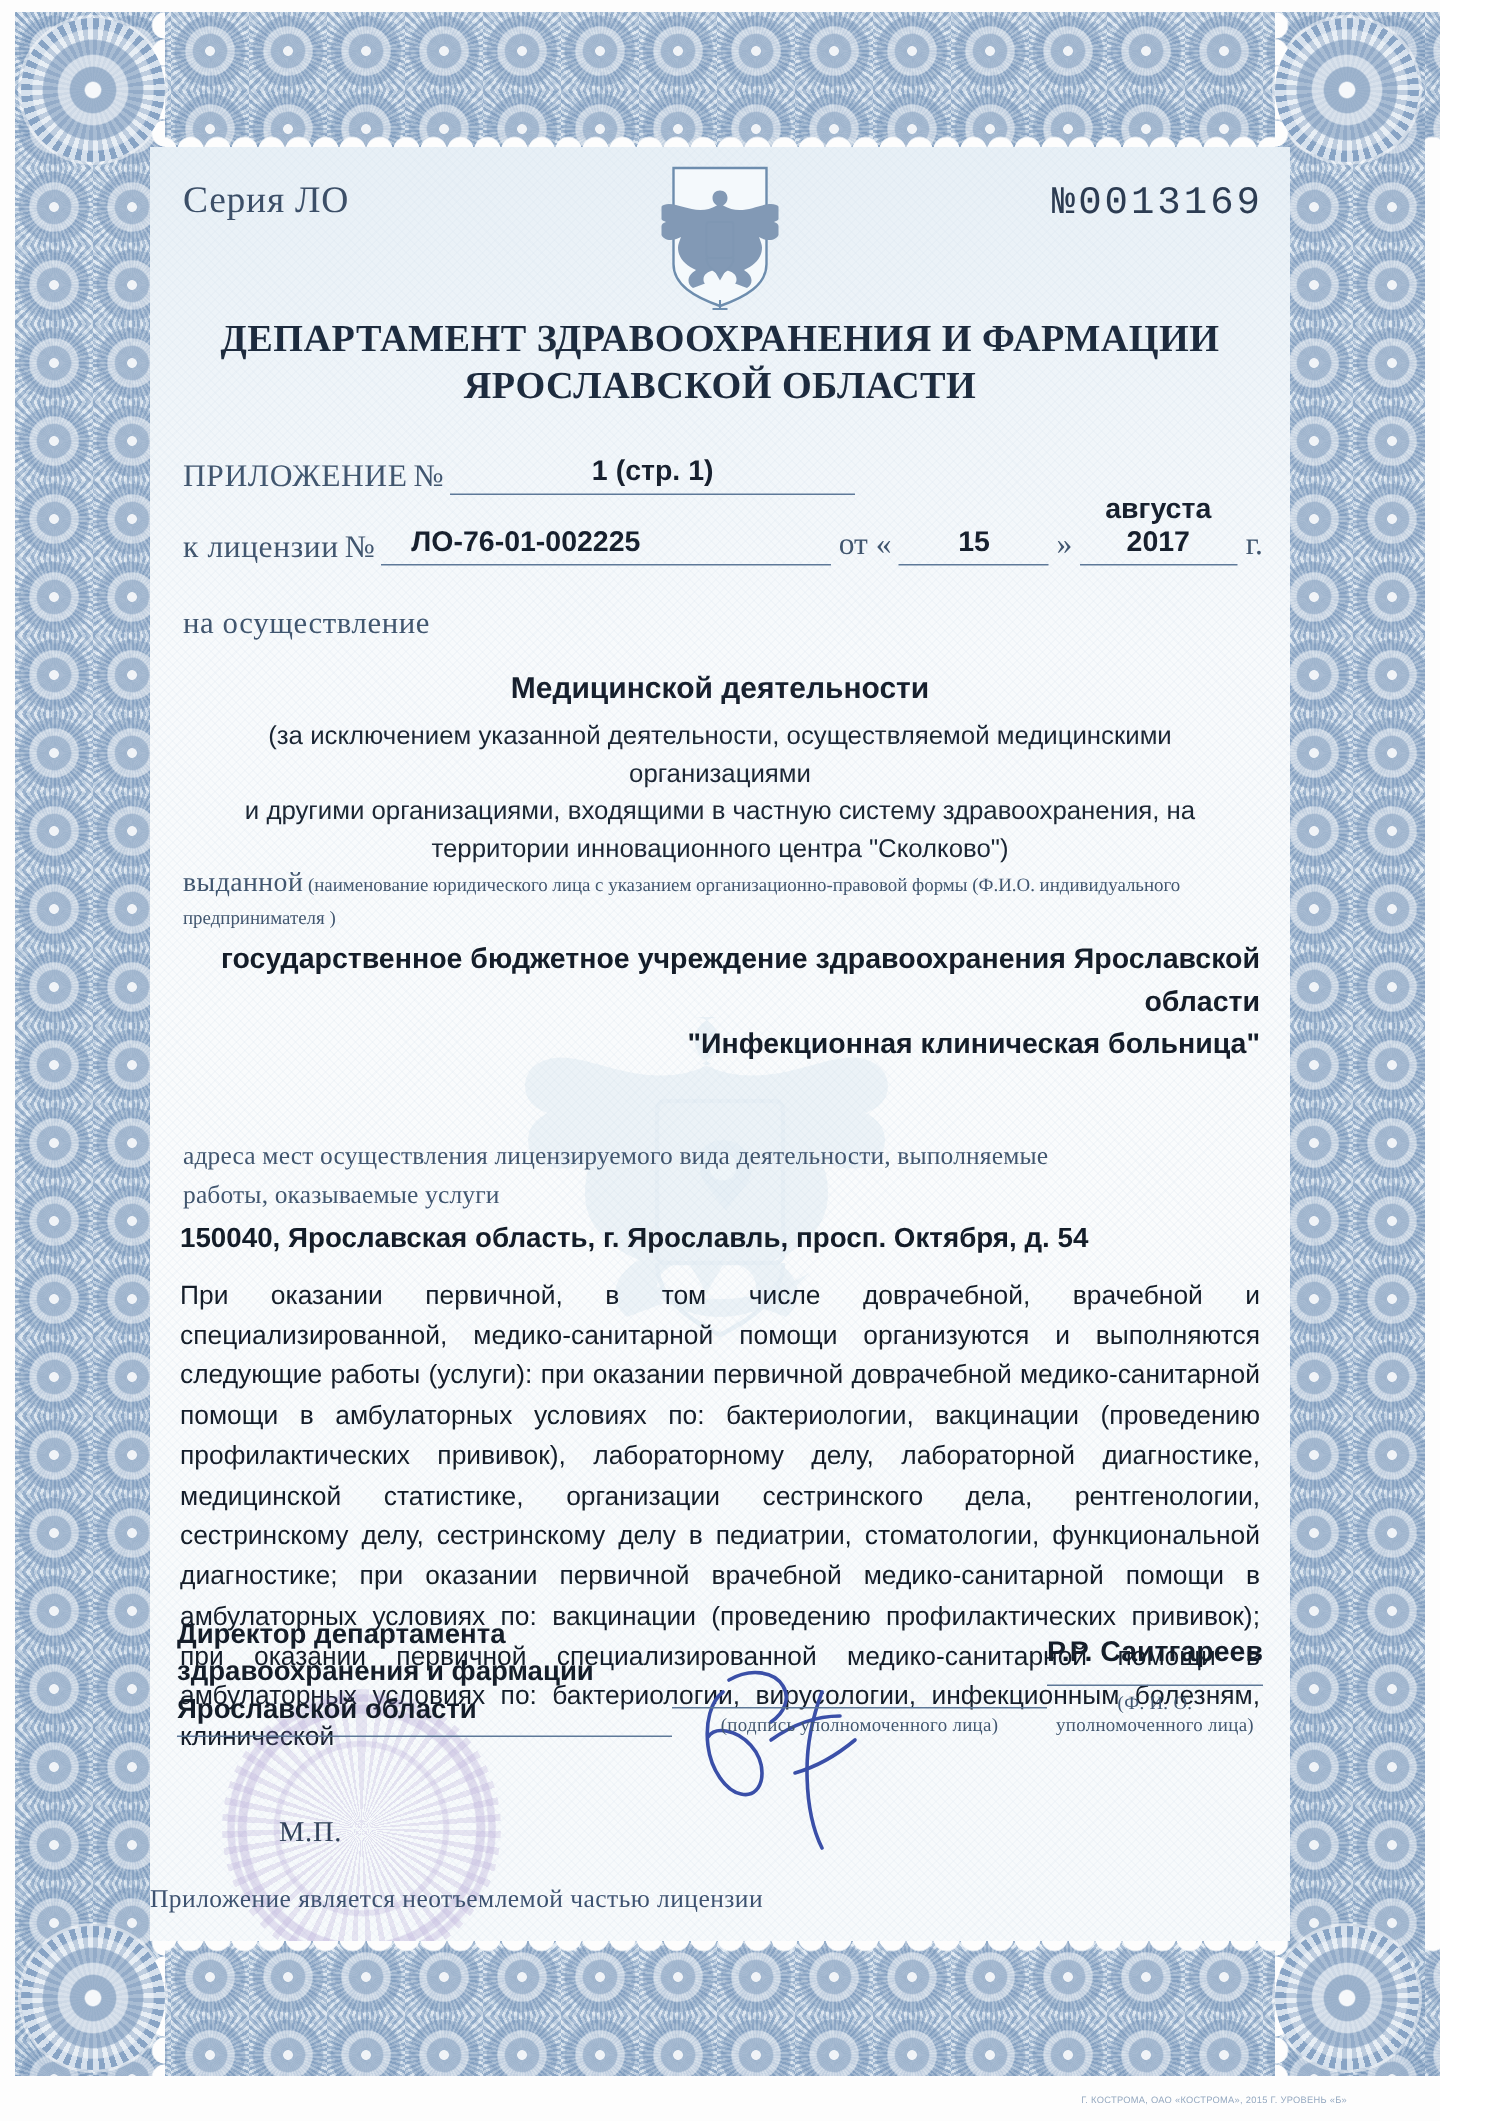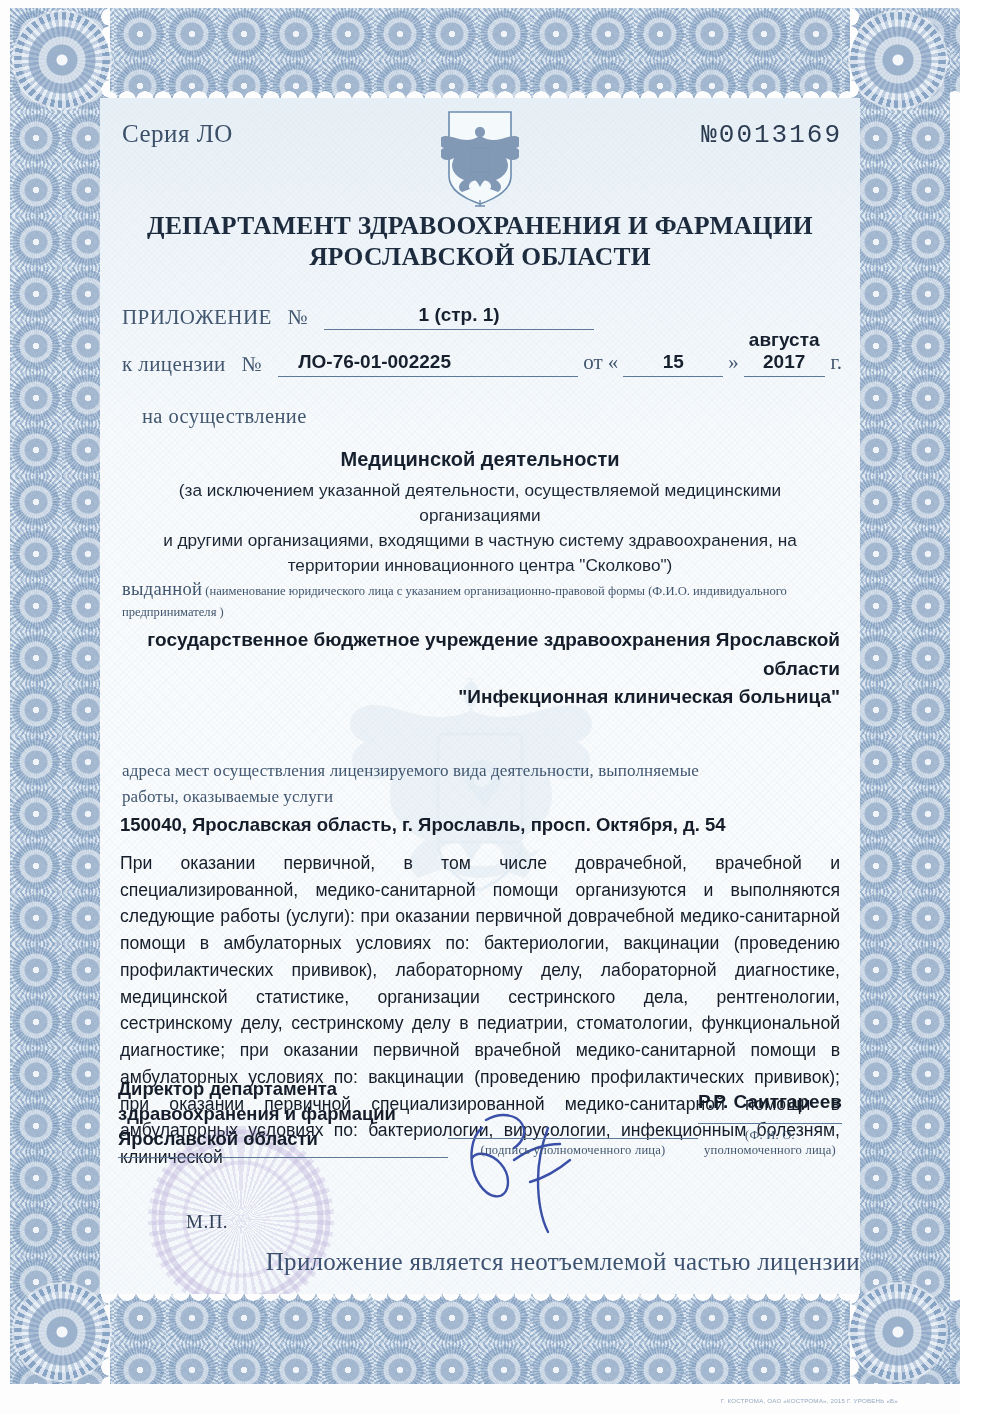--- a/index.html
+++ b/index.html
@@ -122,39 +122,39 @@
     letter-spacing:.3px;
   }
 
   .form-block{position:absolute;left:22px;right:18px;top:205px;}
 
   .frow{
     display:flex;align-items:flex-end;
     font-size:21px;color:#41566f;
     margin-bottom:20px;position:relative;
   }
-  .flabel{white-space:nowrap;padding-right:16px;letter-spacing:.4px;}
+  .flabel{white-space:nowrap;padding-right:4px;letter-spacing:.4px;}
   .fline{
     flex:1;border-bottom:1.4px solid #5d7898;
     position:relative;height:26px;
   }
   .fline.short{flex:0 0 100px;}
   .fval{
     position:absolute;left:0;right:0;bottom:3px;
     text-align:center;
     font-family:"Liberation Sans",sans-serif;
     font-size:19px;font-weight:bold;color:#17202e;
   }
   .fval.lefty{text-align:left;padding-left:20px;}
   .fsep{padding:0 5px 2px;white-space:nowrap;}
   .ftail{padding-left:6px;padding-bottom:2px;}
 
   .subhead{
     position:absolute;left:22px;top:307px;
-    font-size:20.5px;color:#41566f;letter-spacing:.4px;margin-left:20px;
+    font-size:20.5px;color:#41566f;letter-spacing:.4px;
   }
 
   .activity{
     position:absolute;left:40px;right:40px;top:350px;
     text-align:center;color:#17202e;
     font-family:"Liberation Sans",sans-serif;
   }
   .activity .main{font-size:20px;font-weight:bold;margin-bottom:7px;}
   .activity .paren{font-size:17.2px;line-height:1.45;color:#1b2634;}
 
@@ -228,22 +228,22 @@
     opacity:.52;pointer-events:none;
   }
 
   .mp{
     position:absolute;left:86px;top:1113px;
     font-size:19px;color:#31425a;letter-spacing:.5px;
   }
 
   .footer-note{
     position:absolute;left:0;right:0;bottom:18px;
-    text-align:right;color:#3d5270;
-    font-size:25px;letter-spacing:.3px;
+    text-align:left;color:#3d5270;
+    font-size:17px;letter-spacing:.3px;
   }
 
   .imprint{
     position:absolute;right:62px;bottom:10px;
     font-size:6.2px;color:#95a9c0;letter-spacing:.2px;
     font-family:"Liberation Sans",sans-serif;
     white-space:nowrap;
   }
 </style>
 </head>

